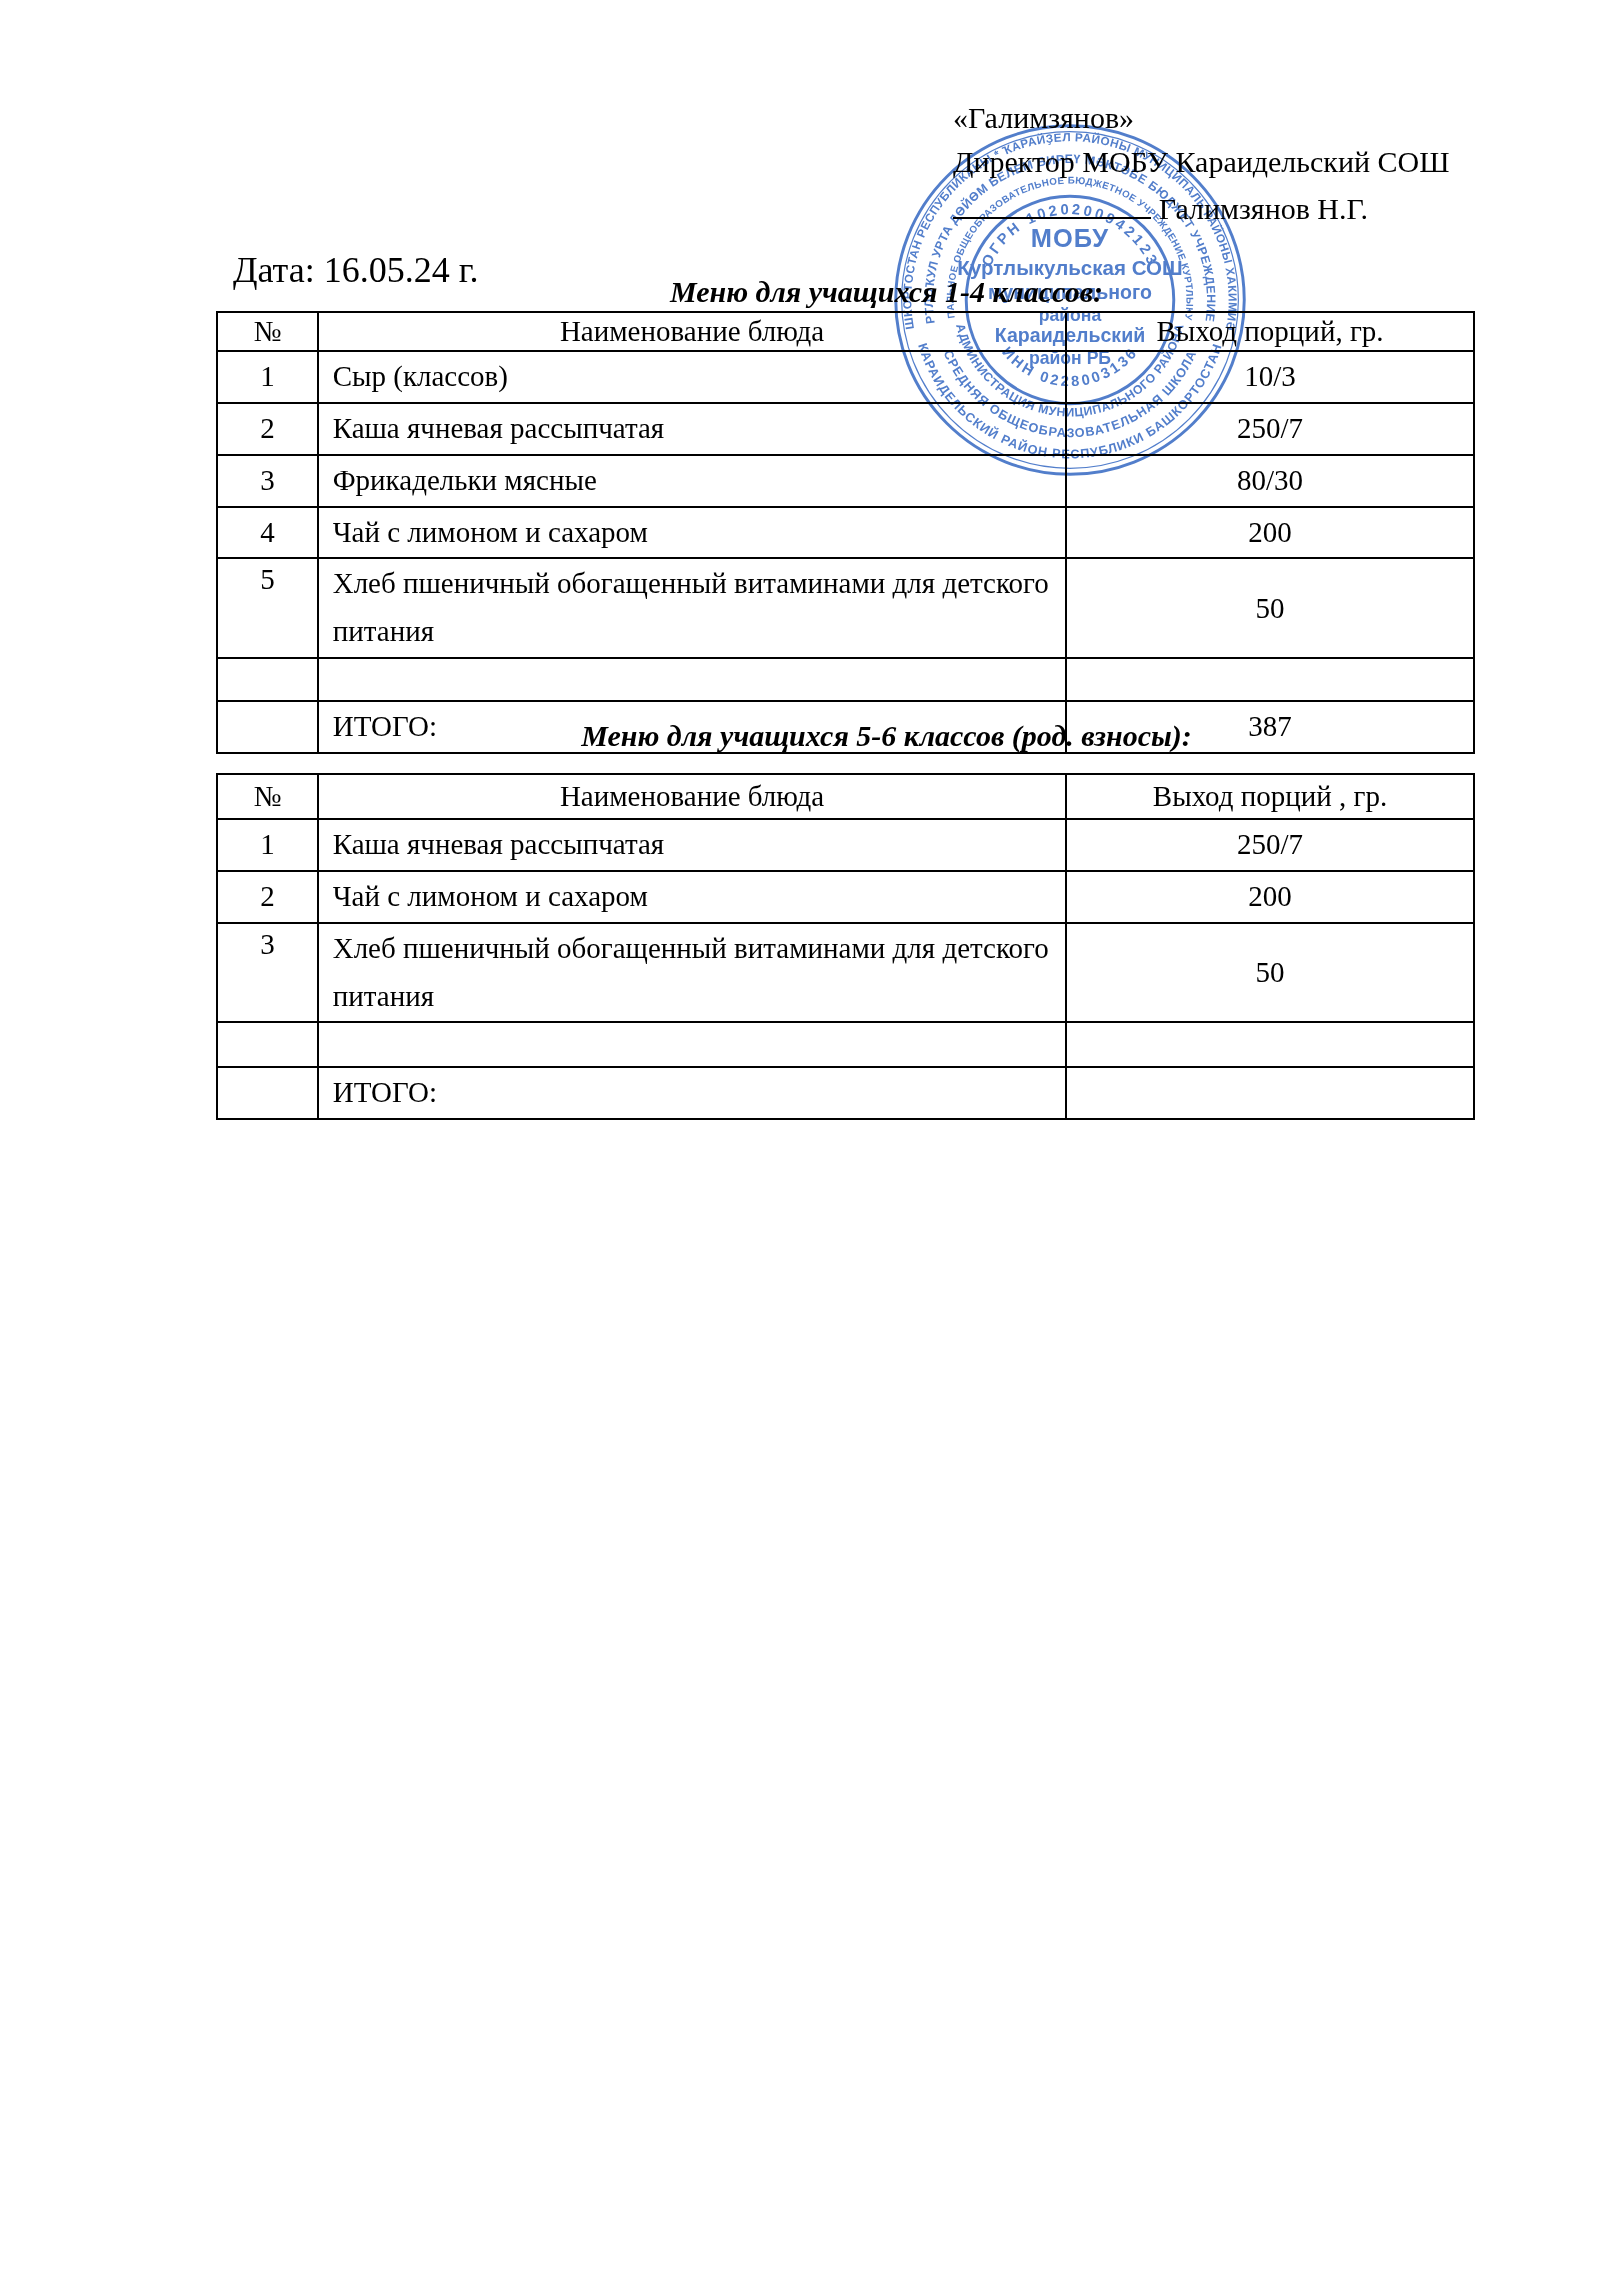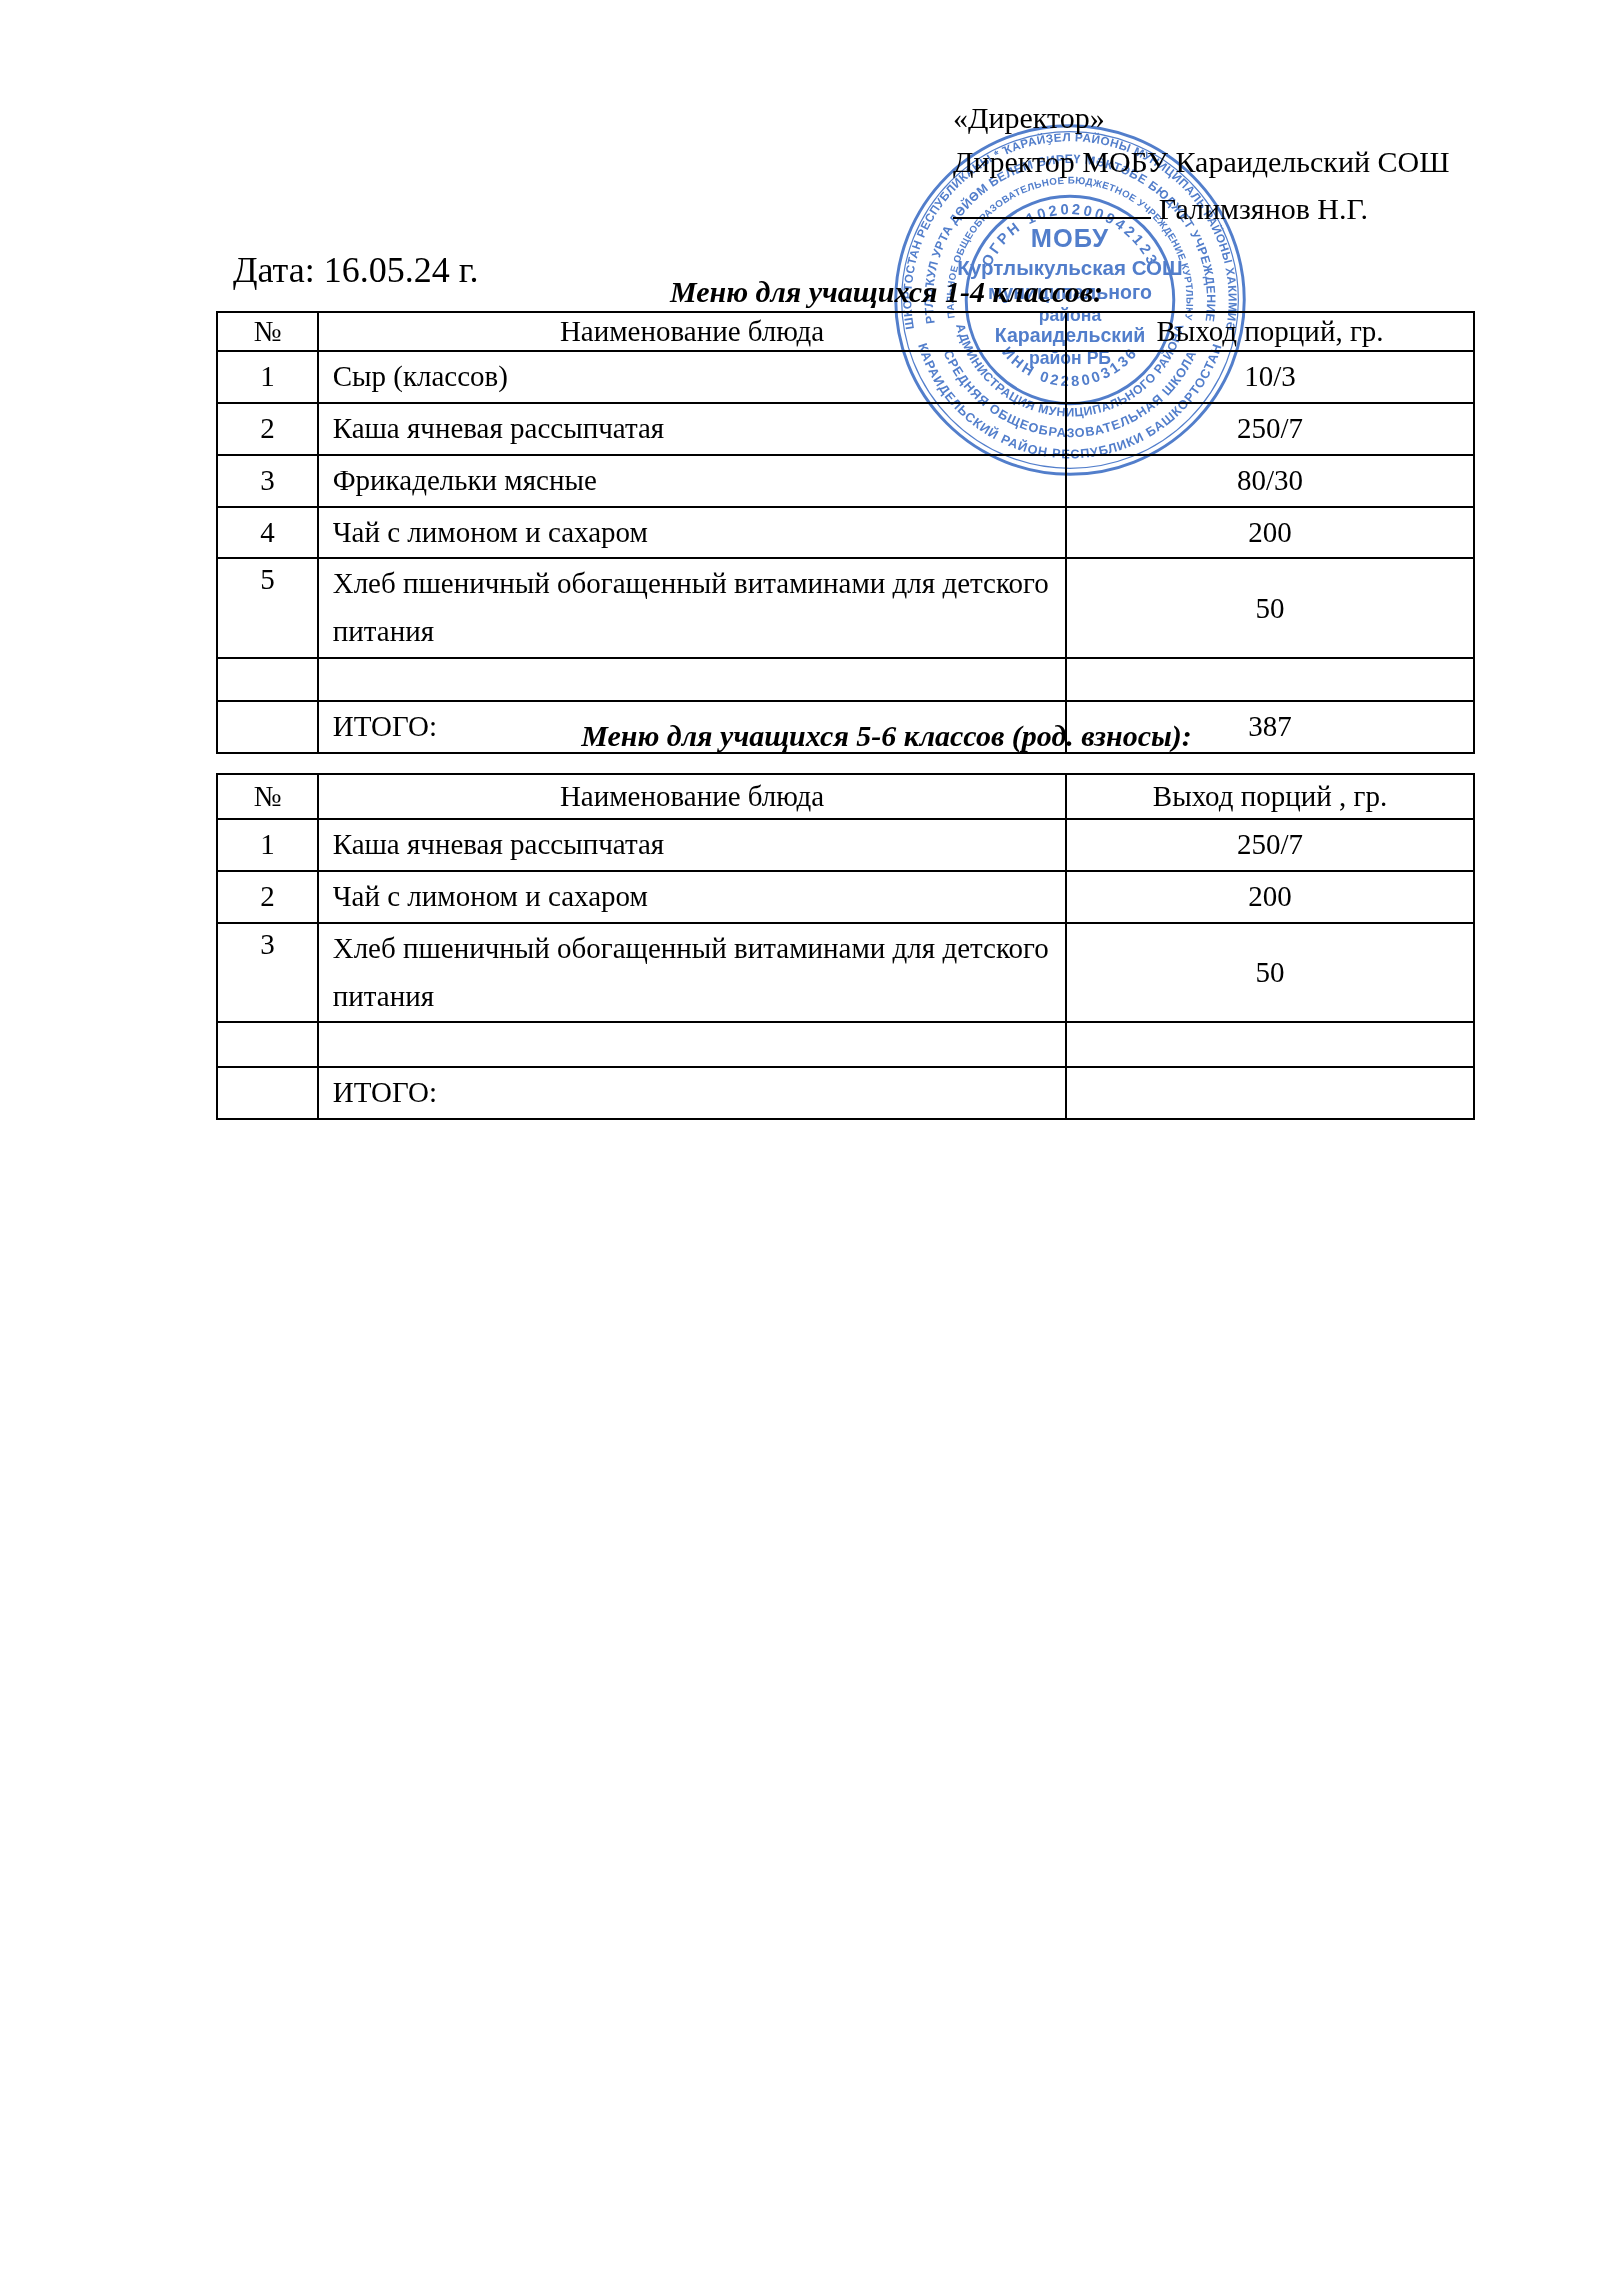--- a/index.html
+++ b/index.html
@@ -33,21 +33,21 @@
   .stamp{position:absolute;left:884px;top:114px;width:372px;height:372px;
          opacity:0.88;mix-blend-mode:multiply;pointer-events:none;}
   .stamp text{font-family:"Liberation Sans",sans-serif;font-weight:bold;}
 </style>
 </head>
 <body>
 
 <div class="page">
 
   <div class="approval">
-    <div>«Директор»</div>
+    <div>«Галимзянов»</div>
     <div>Директор МОБУ Караидельский СОШ</div>
     <div class="line3">
       <span class="sig-line"></span>
       <span>Галимзянов Н.Г.</span>
     </div>
   </div>
 
   <div class="date-line">Дата: 16.05.24 г.</div>
 
   <div class="menu-title" id="title1">Меню для учащихся 1-4 классов:</div>

